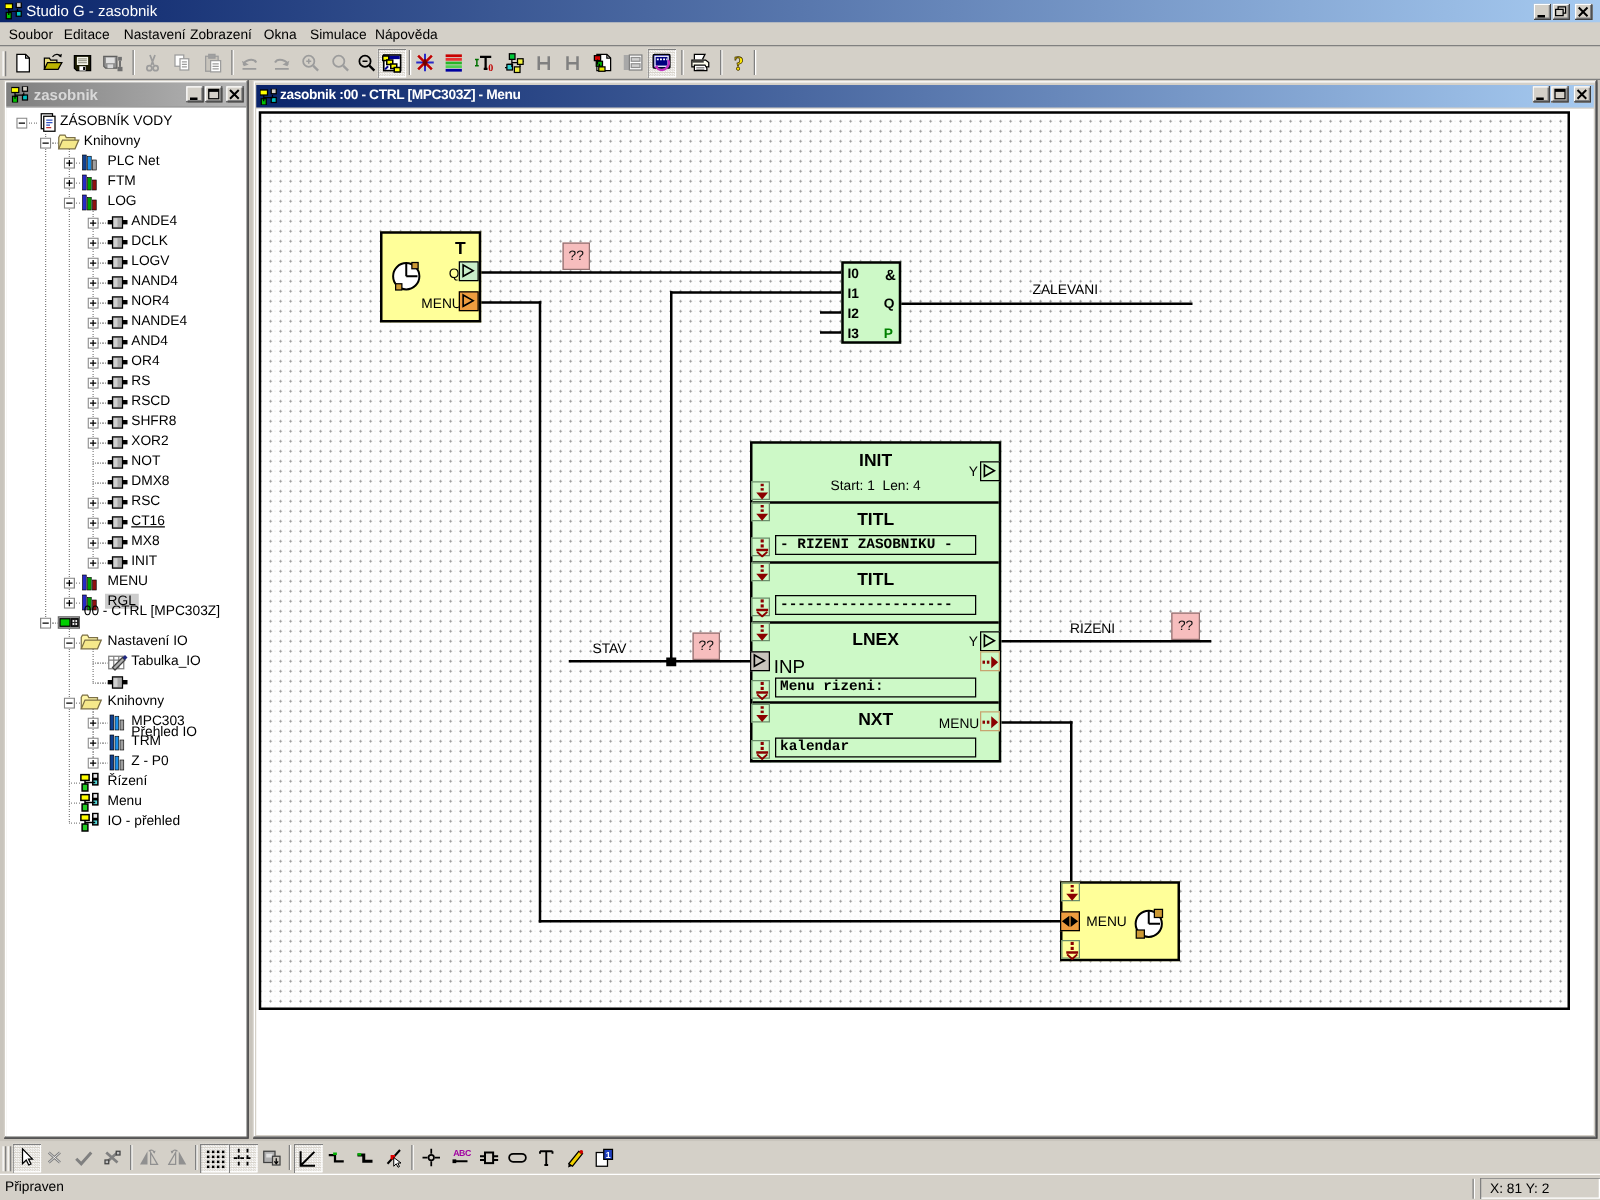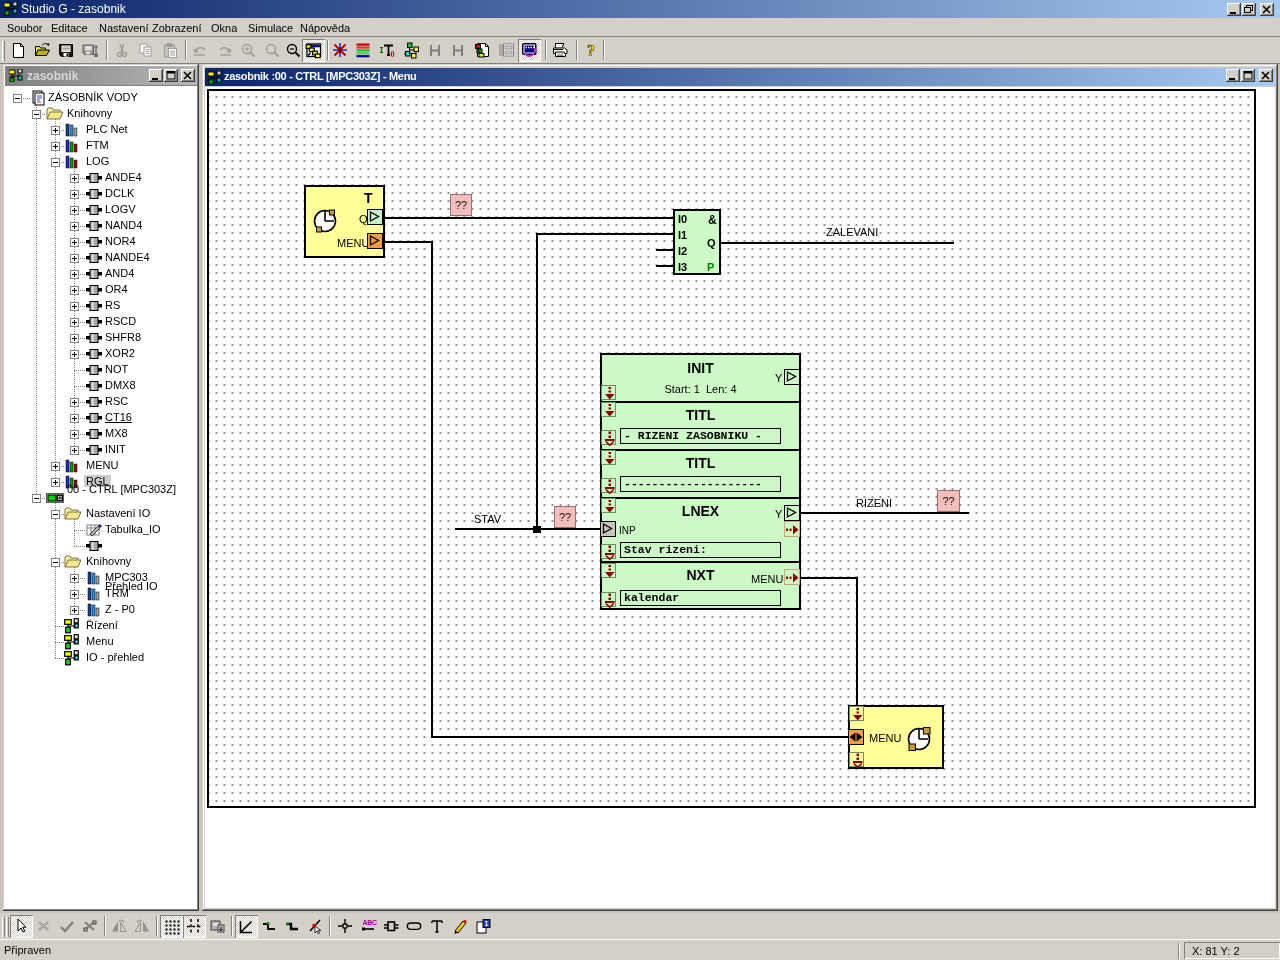--- a/index.html
+++ b/index.html
@@ -778,25 +778,25 @@
         <div class="abs" style="left:0;top:142px;width:197px;height:2px;background:#000"></div>
         <div class="abs" style="left:0;top:206px;width:197px;height:2px;background:#000"></div>
         <div class="abs" style="left:0;top:5px;width:197px;text-align:center;font-weight:bold;font-size:14px">INIT</div>
         <div class="abs" style="left:0;top:28px;width:197px;text-align:center;font-size:11px">Start: 1&nbsp; Len: 4</div>
         <div class="abs" style="left:0;top:52px;width:197px;text-align:center;font-weight:bold;font-size:14px">TITL</div>
         <div class="abs" style="left:0;top:100px;width:197px;text-align:center;font-weight:bold;font-size:14px">TITL</div>
         <div class="abs" style="left:0;top:148px;width:197px;text-align:center;font-weight:bold;font-size:14px">LNEX</div>
         <div class="abs" style="left:0;top:212px;width:197px;text-align:center;font-weight:bold;font-size:14px">NXT</div>
         <div class="abs mono" style="left:18px;top:73px;width:161px;height:16px;border:1px solid #000;font-size:11.5px;font-weight:bold;line-height:14px;padding-left:3px">- RIZENI ZASOBNIKU -</div>
         <div class="abs mono" style="left:18px;top:121px;width:161px;height:16px;border:1px solid #000;font-size:11.5px;font-weight:bold;line-height:14px;padding-left:3px">--------------------</div>
-        <div class="abs mono" style="left:18px;top:187px;width:161px;height:16px;border:1px solid #000;font-size:11.5px;font-weight:bold;line-height:14px;padding-left:3px">Stav rizeni:</div>
+        <div class="abs mono" style="left:18px;top:187px;width:161px;height:16px;border:1px solid #000;font-size:11.5px;font-weight:bold;line-height:14px;padding-left:3px">Menu rizeni:</div>
         <div class="abs mono" style="left:18px;top:235px;width:161px;height:16px;border:1px solid #000;font-size:11.5px;font-weight:bold;line-height:14px;padding-left:3px">kalendar</div>
         <span class="abs" style="left:173px;top:17px;font-size:11px">Y</span>
         <span class="abs" style="left:173px;top:153px;font-size:11px">Y</span>
-        <span class="abs" style="left:17px;top:170px;font-size:10px">INP</span>
+        <span class="abs" style="left:17px;top:170px;font-size:15px">INP</span>
         <span class="abs" style="left:149px;top:218px;font-size:11px">MENU</span>
       </div>
 
       <div class="port pdn" style="left:601px;top:385px">
           <svg width="15" height="15" viewBox="0 0 15 15">
             <use href="#arrdn"></use>
           </svg>
         </div>
       <div class="port pdn" style="left:601px;top:402px">
           <svg width="15" height="15" viewBox="0 0 15 15">

